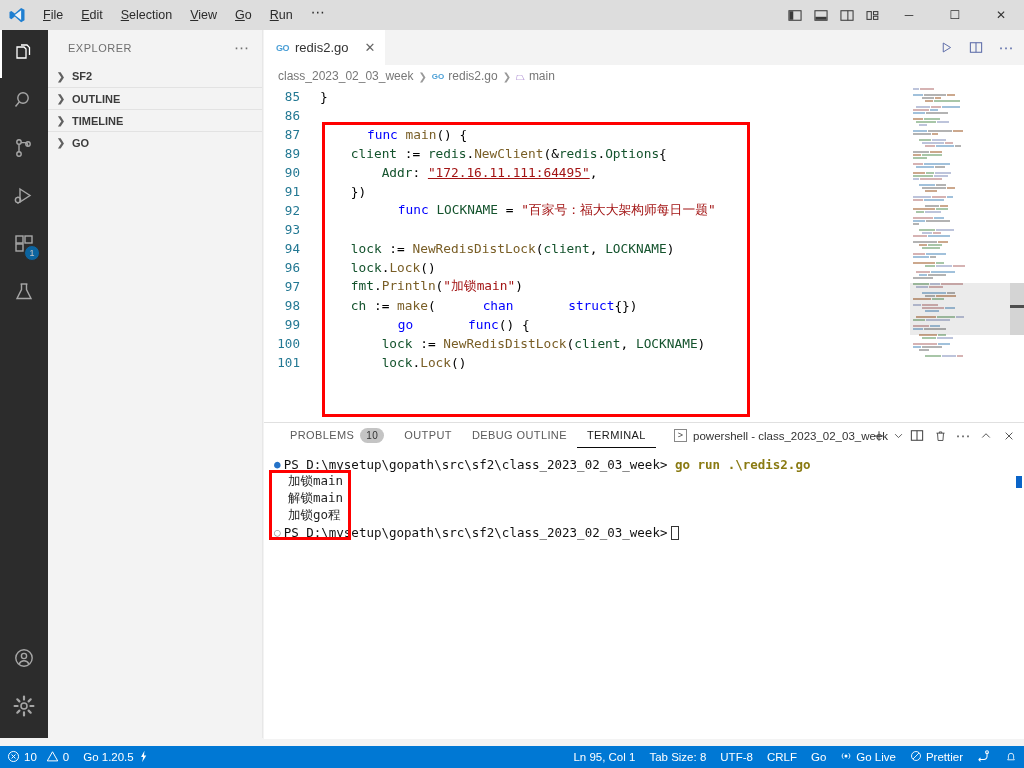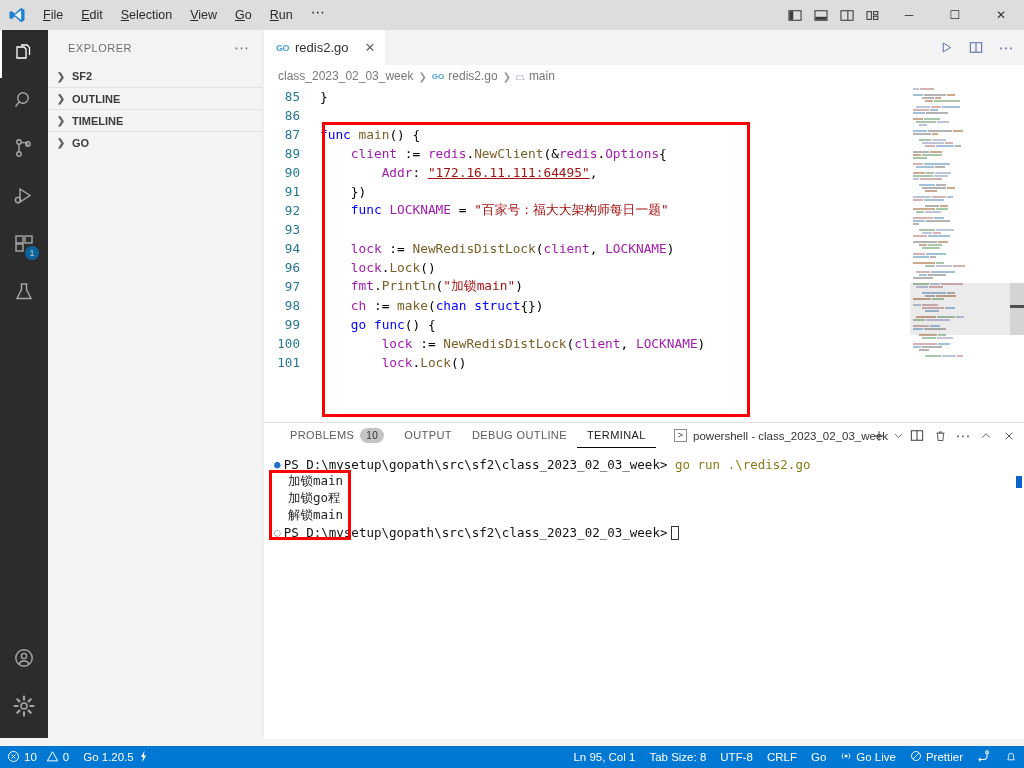--- a/index.html
+++ b/index.html
@@ -102,25 +102,25 @@
     width: 56px; text-align: right; padding-right: 20px; color: #237893;
     font-family: "DejaVu Sans Mono", monospace; font-size: 12.6px; flex: 0 0 56px;
   }
   .line.current .lnum { color: #0b216f; }
   .line.current { background: #fffffe; }
   .line.current::after {
     content:""; position:absolute; left:56px; right:0; height:19px; margin-top:0;
     border-top:1px solid #eeeeee; border-bottom:1px solid #eeeeee; pointer-events:none;
   }
   .ctext { flex: 1; color: #000; }
-  .kw  { color: #0000ff; }
+  .kw  { color: #0000ff; margin-left: 47px; }
   .fn  { color: #795e26; }
   .str { color: #a31515; }
   .str-link { color: #a31515; text-decoration: underline; text-decoration-color:#a31515; }
-  .ident { color: #a21caf; }
+  .ident { color: #14532d; }
   .cursor {
     display:inline-block; width:2px; height:16px; background:#000; vertical-align:middle;
   }
 
   
   .minimap {
     position: absolute; top: 0; right: 14px; width: 100px; height: 335px;
     background: #ffffff; overflow: hidden;
   }
   .mm-line { height: 3px; display: flex; gap: 1px; align-items: center; padding-left: 3px; }
@@ -158,21 +158,21 @@
 
   .terminal-body {
     position: absolute; top: 25px; left: 0; width: 760px; height: 291px;
     background: #ffffff; padding: 8px 0 0 10px;
     font-family: "DejaVu Sans Mono", monospace; font-size: 12.5px; color: #1f1f1f;
   }
   .tline { height: 17px; white-space: pre; display:flex; align-items:center; }
   .tdot { color: #2472c8; font-size: 11px; margin-right: 3px; }
   .tdot.hollow { color: #9a9a9a; }
   .t-path { color: #111; }
-  .t-cmd { color: #8a7a12; }
+  .t-cmd { color: #8a7a12; font-weight: bold; }
   .t-caret { display:inline-block; width:8px; height:14px; border:1px solid #333; margin-left:4px; }
   .term-scroll { position:absolute; right:2px; top:28px; width:6px; height:12px; background:#0a64c8; }
 
   
   .statusbar {
     position: absolute; bottom: 0; left: 0; width: 1024px; height: 22px;
     background: #0078d4; color: #fff; display: flex; align-items: center;
     font-size: 11.5px;
   }
   .sb-left { display: flex; align-items: center; height: 22px; }
@@ -753,22 +753,22 @@
 
     <div class="terminal-body">
       <div class="tline">
         <span class="tdot">●</span>
         <span class="t-path">PS D:\mysetup\gopath\src\sf2\class_2023_02_03_week&gt;</span>
         <span>&nbsp;</span>
         <span class="t-cmd">go run .\redis2.go</span>
       </div>
       <div id="term-output">
           <div class="tline" style="padding-left: 14px;">加锁main</div>
+          <div class="tline" style="padding-left: 14px;">解锁main</div>
           <div class="tline" style="padding-left: 14px;">加锁go程</div>
-          <div class="tline" style="padding-left: 14px;">解锁main</div>
         </div>
       <div class="tline">
         <span class="tdot hollow">○</span>
         <span class="t-path">PS D:\mysetup\gopath\src\sf2\class_2023_02_03_week&gt;</span>
         <span class="t-caret"></span>
       </div>
       <div class="term-scroll"></div>
     </div>
   </div>
 

